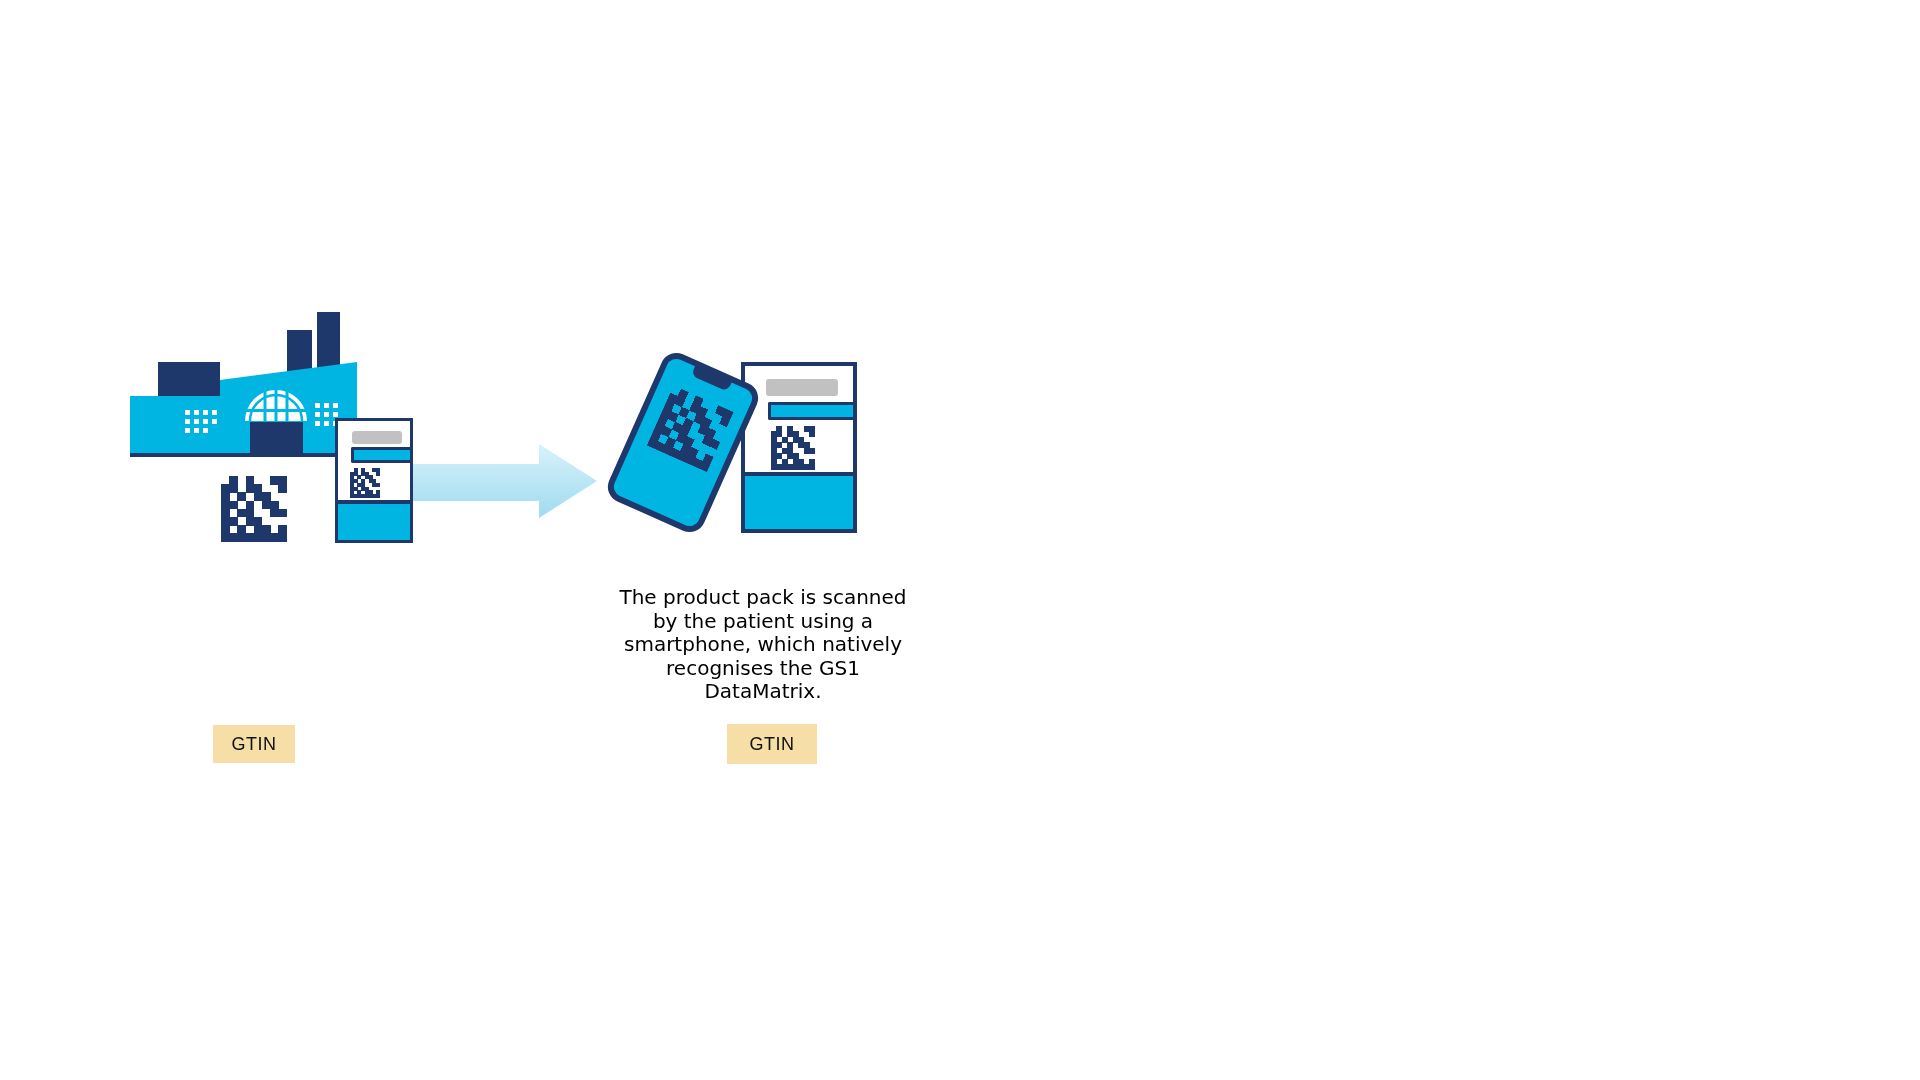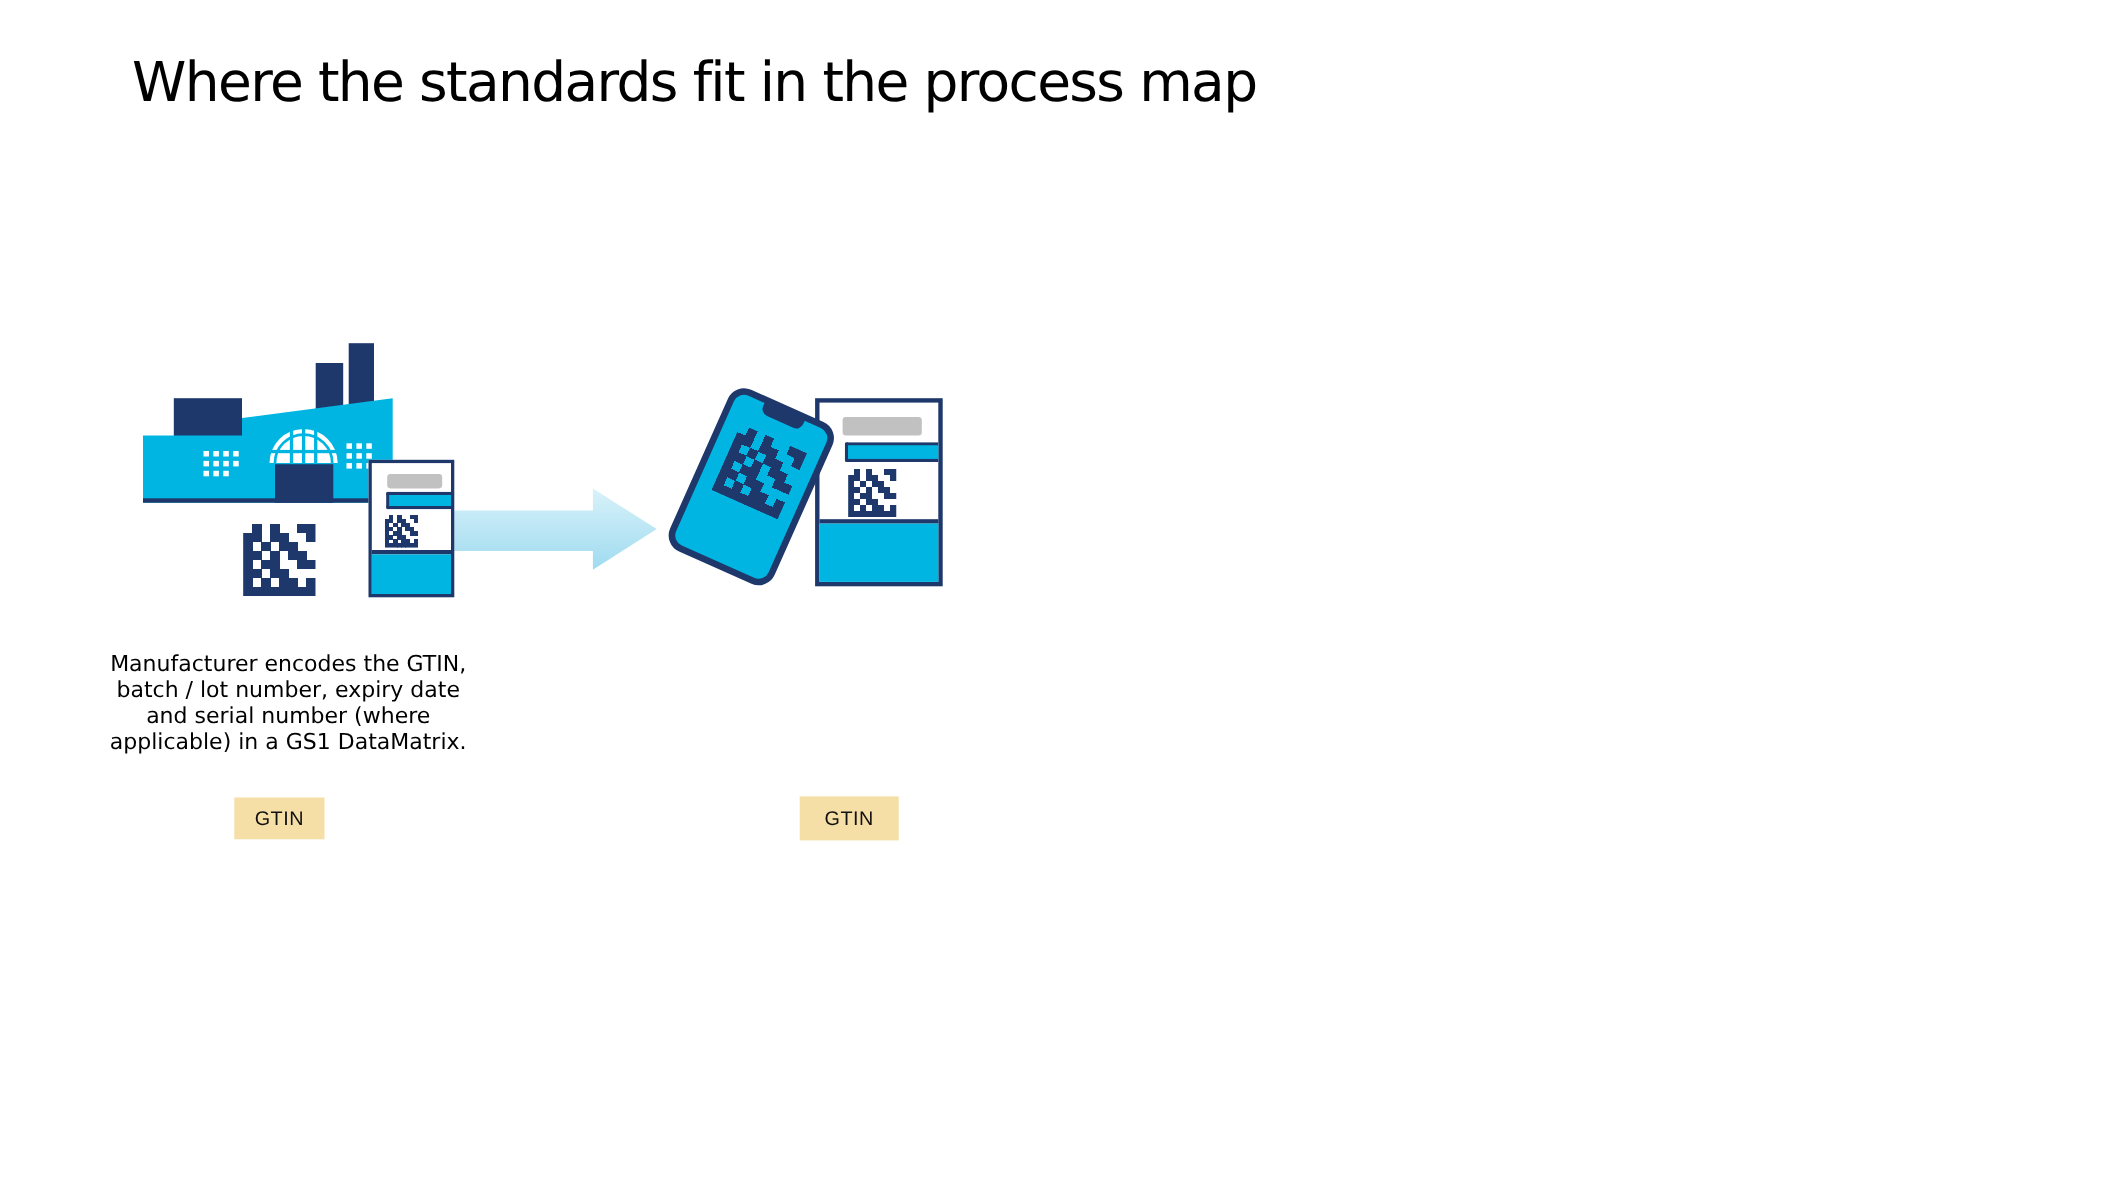--- a/index.html
+++ b/index.html
@@ -114,21 +114,20 @@
     </symbol>
     <linearGradient id="arrow-grad" x1="0" y1="0" x2="0" y2="1">
       <stop offset="0" stop-color="#D8F2FA"></stop>
       <stop offset="1" stop-color="#9FDBF0"></stop>
     </linearGradient>
   </defs>
 </svg>
 
 <div id="slide">
 
-  <div id="page-title" class="abs">Where the standards fit in the process map</div>
 
   <svg id="factory-svg" class="abs" width="232" height="150" viewBox="0 0 232 150">
     <rect x="30" y="52" width="62" height="35" fill="#1E386B"></rect>
     <rect x="159" y="20" width="25" height="55" fill="#1E386B"></rect>
     <rect x="189" y="2" width="23" height="73" fill="#1E386B"></rect>
     <polygon points="2,86 92,86 92,70 229,52 229,147 2,147" fill="#00B5E2"></polygon>
     <rect x="2" y="143" width="227" height="4" fill="#1E386B"></rect>
     <path d="M117,111 A31,31 0 0 1 179,111 Z" fill="#FFFFFF"></path>
     <path d="M122,111 A26,26 0 0 1 174,111" fill="none" stroke="#00B5E2" stroke-width="2.5"></path>
     <rect x="117" y="99" width="62" height="3" fill="#00B5E2"></rect>
@@ -190,21 +189,22 @@
     <div class="bottom-band"></div>
   </div>
 
   <div id="smartphone" class="abs">
     <div id="phone-notch"></div>
     <svg id="phone-datamatrix" viewBox="0 0 8.05 8.05">
         <use href="#dm-symbol"></use>
       </svg>
   </div>
 
-  <div id="caption-1" class="abs caption">Manufacturer encodes the GTIN,
-batch / lot number, expiry date
-and serial number (where
-applicable) in a GS1 DataMatrix.</div>
+  <div id="caption-2" class="abs caption">The product pack is scanned
+by the patient using a
+smartphone, which natively
+recognises the GS1
+DataMatrix.</div>
 
   <div id="badge-1" class="abs badge">GTIN</div>
   <div id="badge-2" class="abs badge">GTIN</div>
 
 </div>
 
 </body></html>

